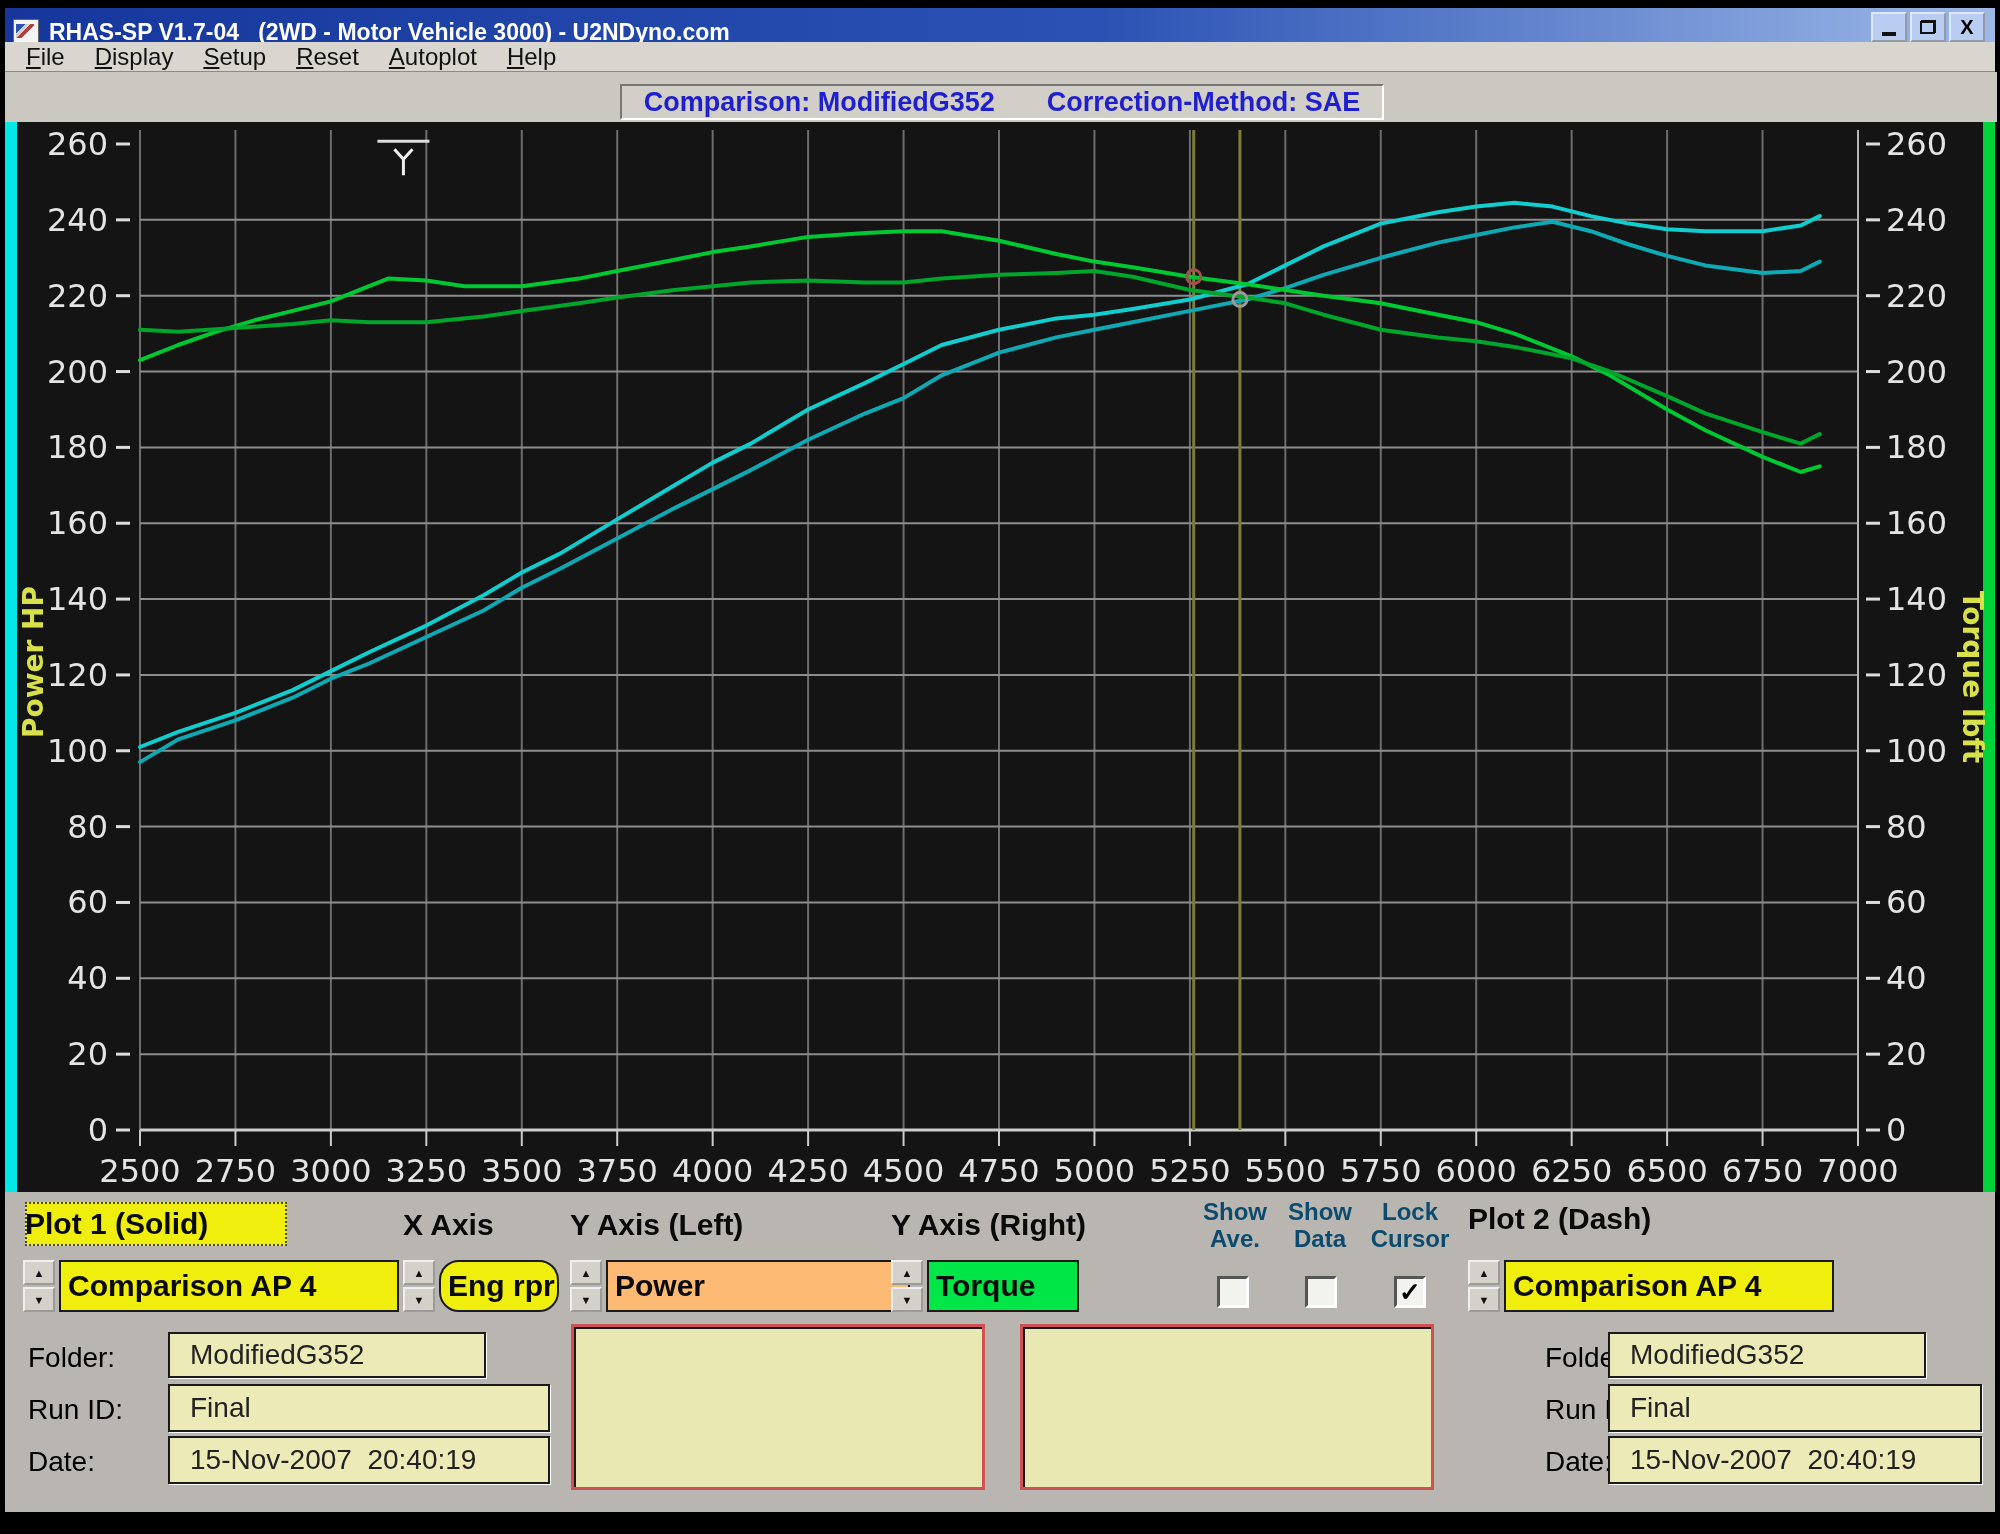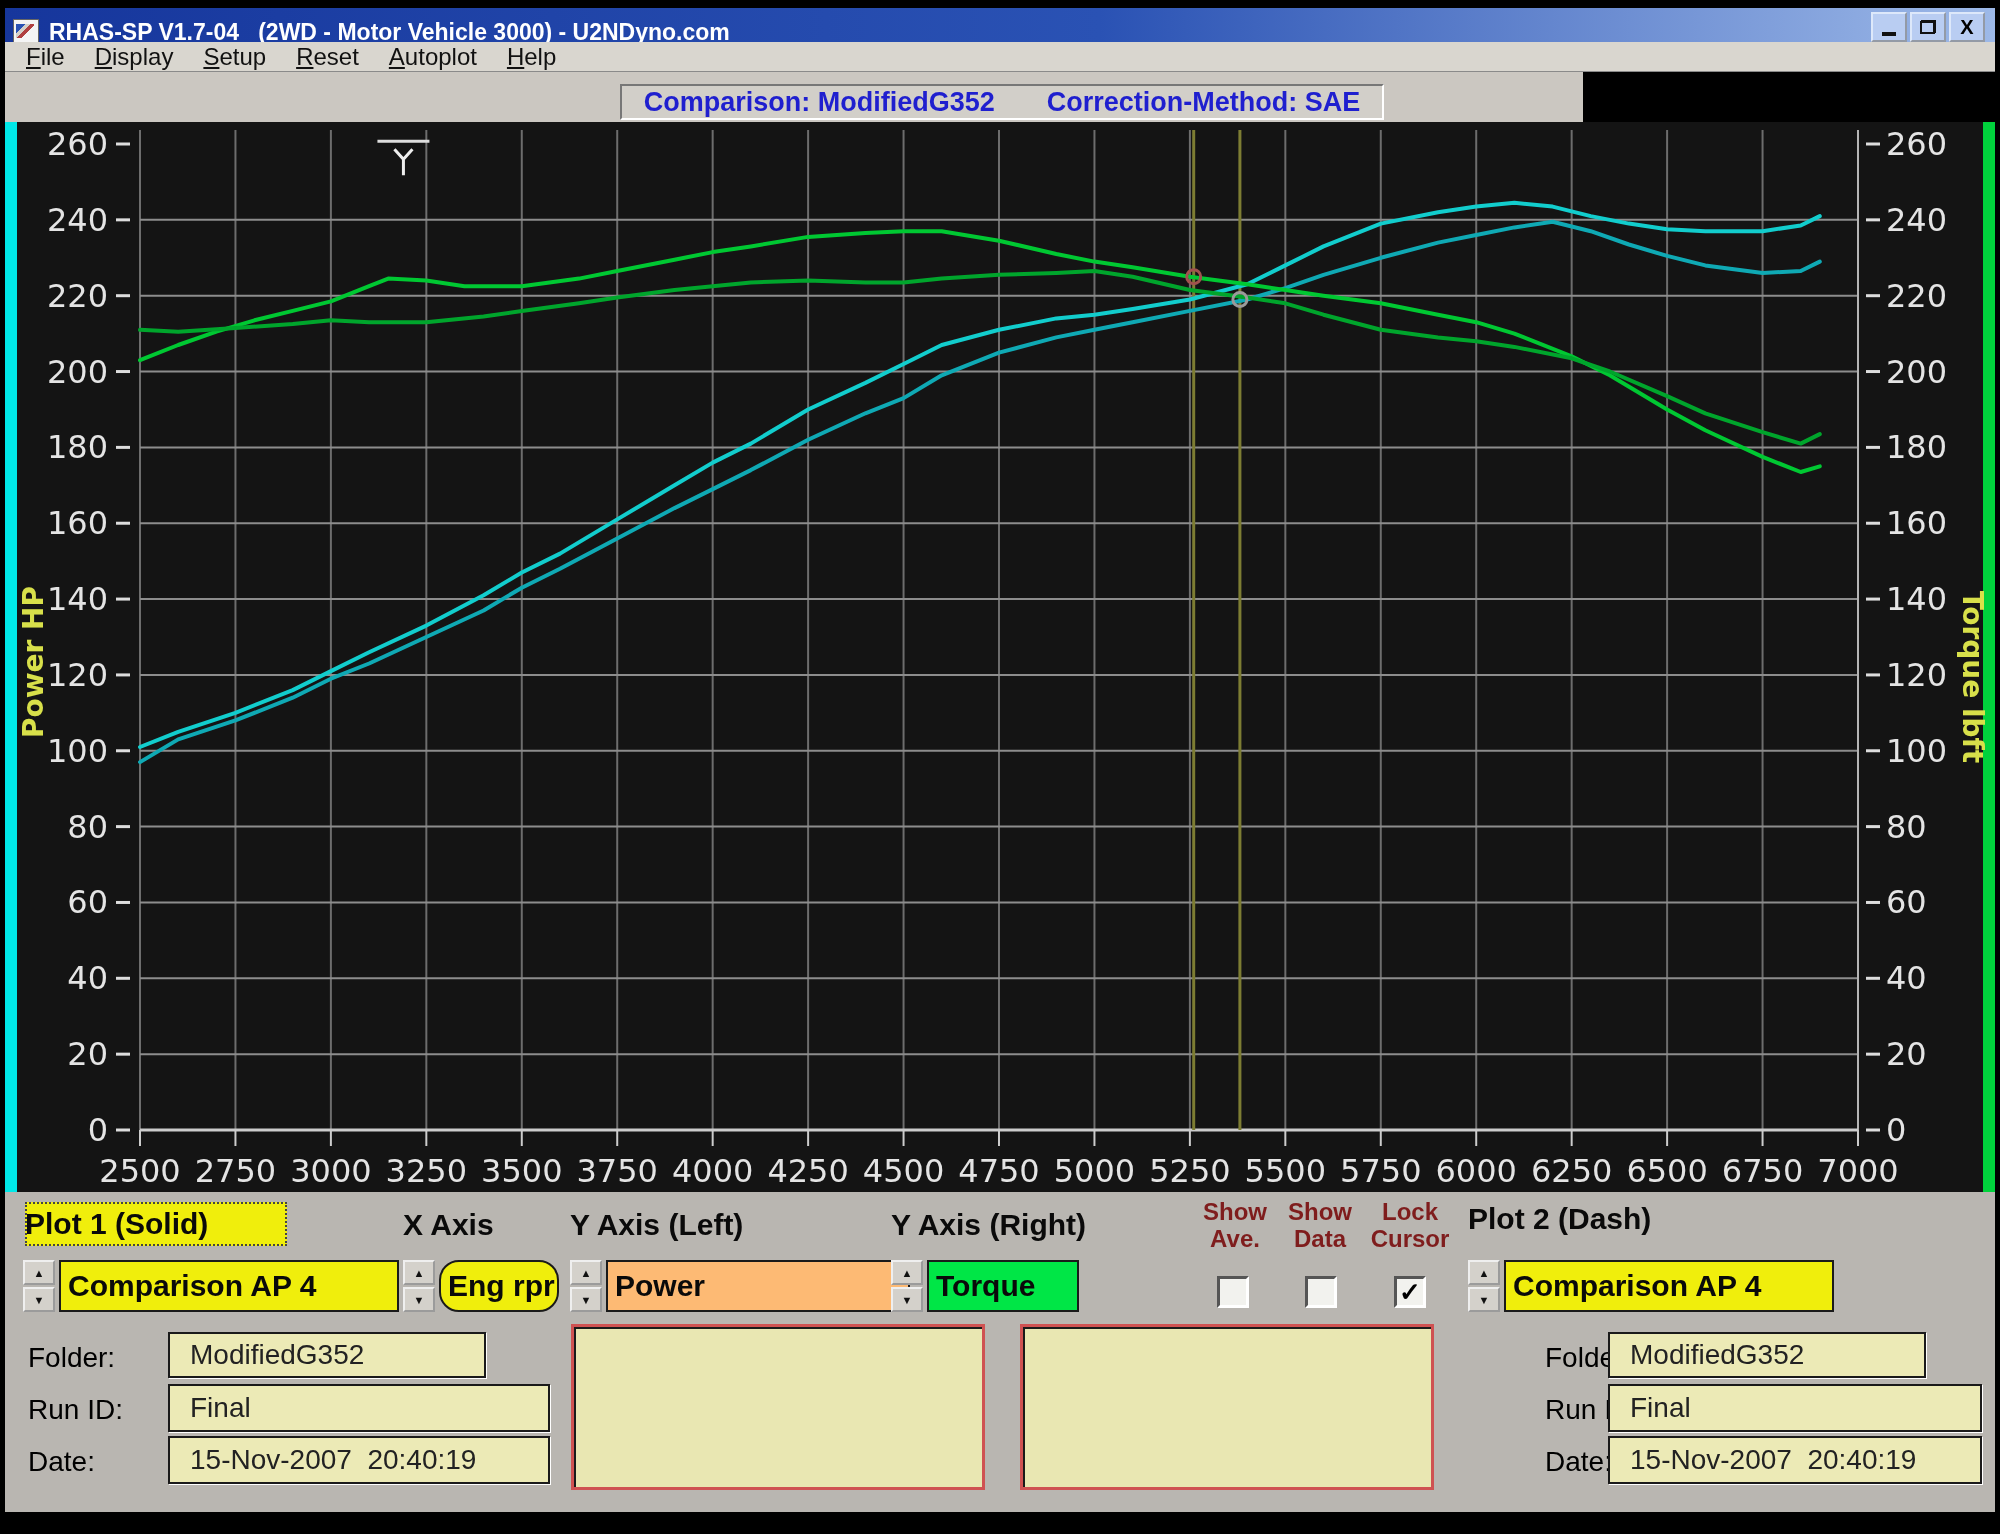--- a/index.html
+++ b/index.html
@@ -21,39 +21,39 @@
   .min-glyph{width:14px;height:4px;background:#111;margin-top:14px;}
   .restore-glyph{position:relative;width:16px;height:14px;}
   .restore-glyph .r1{position:absolute;right:0;top:0;width:11px;height:9px;border:2px solid #111;}
   .restore-glyph .r2{position:absolute;left:0;bottom:0;width:11px;height:9px;border:2px solid #111;background:#b9cdf2;}
   
   .menubar{position:absolute;left:5px;top:42px;width:1990px;height:30px;background:#d9d6cf;
     border-bottom:1px solid #8a8a8a;display:flex;align-items:center;padding-left:6px;box-sizing:border-box;}
   .menu-item{font-size:24px;color:#111;padding:0 15px;line-height:28px;}
   .menu-item .u{text-decoration:underline;}
   
-  .band{position:absolute;left:5px;top:72px;width:1578px;height:50px;background:#cbc7c1;}
+  .band{position:absolute;left:5px;top:72px;width:1992px;height:50px;background:#cbc7c1;}
   .header-box{position:absolute;left:615px;top:12px;width:764px;height:36px;background:#d2cfc9;
     border-top:2px solid #777;border-left:2px solid #777;border-bottom:2px solid #fff;border-right:2px solid #fff;
     display:flex;align-items:center;justify-content:center;box-sizing:border-box;}
   .header-box span{color:#1f1fcf;font-weight:bold;font-size:27px;white-space:pre;}
   .header-box span + span{margin-left:52px;}
   
   .chart{position:absolute;left:5px;top:122px;width:1990px;height:1070px;background:#141414;}
   .chart svg{position:absolute;left:0;top:0;}
   
   .panel{position:absolute;left:5px;top:1192px;width:1990px;height:320px;background:#b9b6b1;}
   .plabel{position:absolute;font-weight:bold;font-size:30px;color:#0a0a0a;text-align:left;}
   .lbl-plot1{left:20px;top:10px;width:262px;height:44px;line-height:44px;background:#f0ee0c;
     outline:2px dotted #444;outline-offset:-2px;}
   .lbl-xaxis{left:398px;top:16px;width:156px;}
   .lbl-yleft{left:565px;top:16px;width:270px;}
   .lbl-yright{left:886px;top:16px;width:270px;}
   .lbl-plot2{left:1463px;top:10px;width:280px;}
-  .cblabel{position:absolute;top:6px;font-weight:bold;font-size:24px;line-height:27px;color:#7f1d1d;text-align:center;}
+  .cblabel{position:absolute;top:6px;font-weight:bold;font-size:24px;line-height:27px;color:#0c4a6e;text-align:center;}
   .cbl1{left:1170px;width:120px;}
   .cbl2{left:1255px;width:120px;}
   .cbl3{left:1340px;width:130px;}
   .spinner{position:absolute;top:68px;width:32px;height:52px;}
   .spbtn{width:32px;height:25px;background:#d4d1cb;border:2px outset #efefef;box-sizing:border-box;
     display:flex;align-items:center;justify-content:center;font-size:11px;color:#111;margin-bottom:2px;}
   .combo{position:absolute;top:68px;height:52px;border:2px solid #1a1a1a;box-sizing:border-box;
     font-weight:bold;font-size:30px;color:#0a0a0a;line-height:48px;padding-left:7px;white-space:pre;overflow:hidden;}
   .sp1{left:18px;} .f1{left:54px;width:340px;background:#f0ee0c;}
   .sp2{left:398px;}.f2{left:434px;width:120px;background:#f0ee0c;border-radius:20px;}

